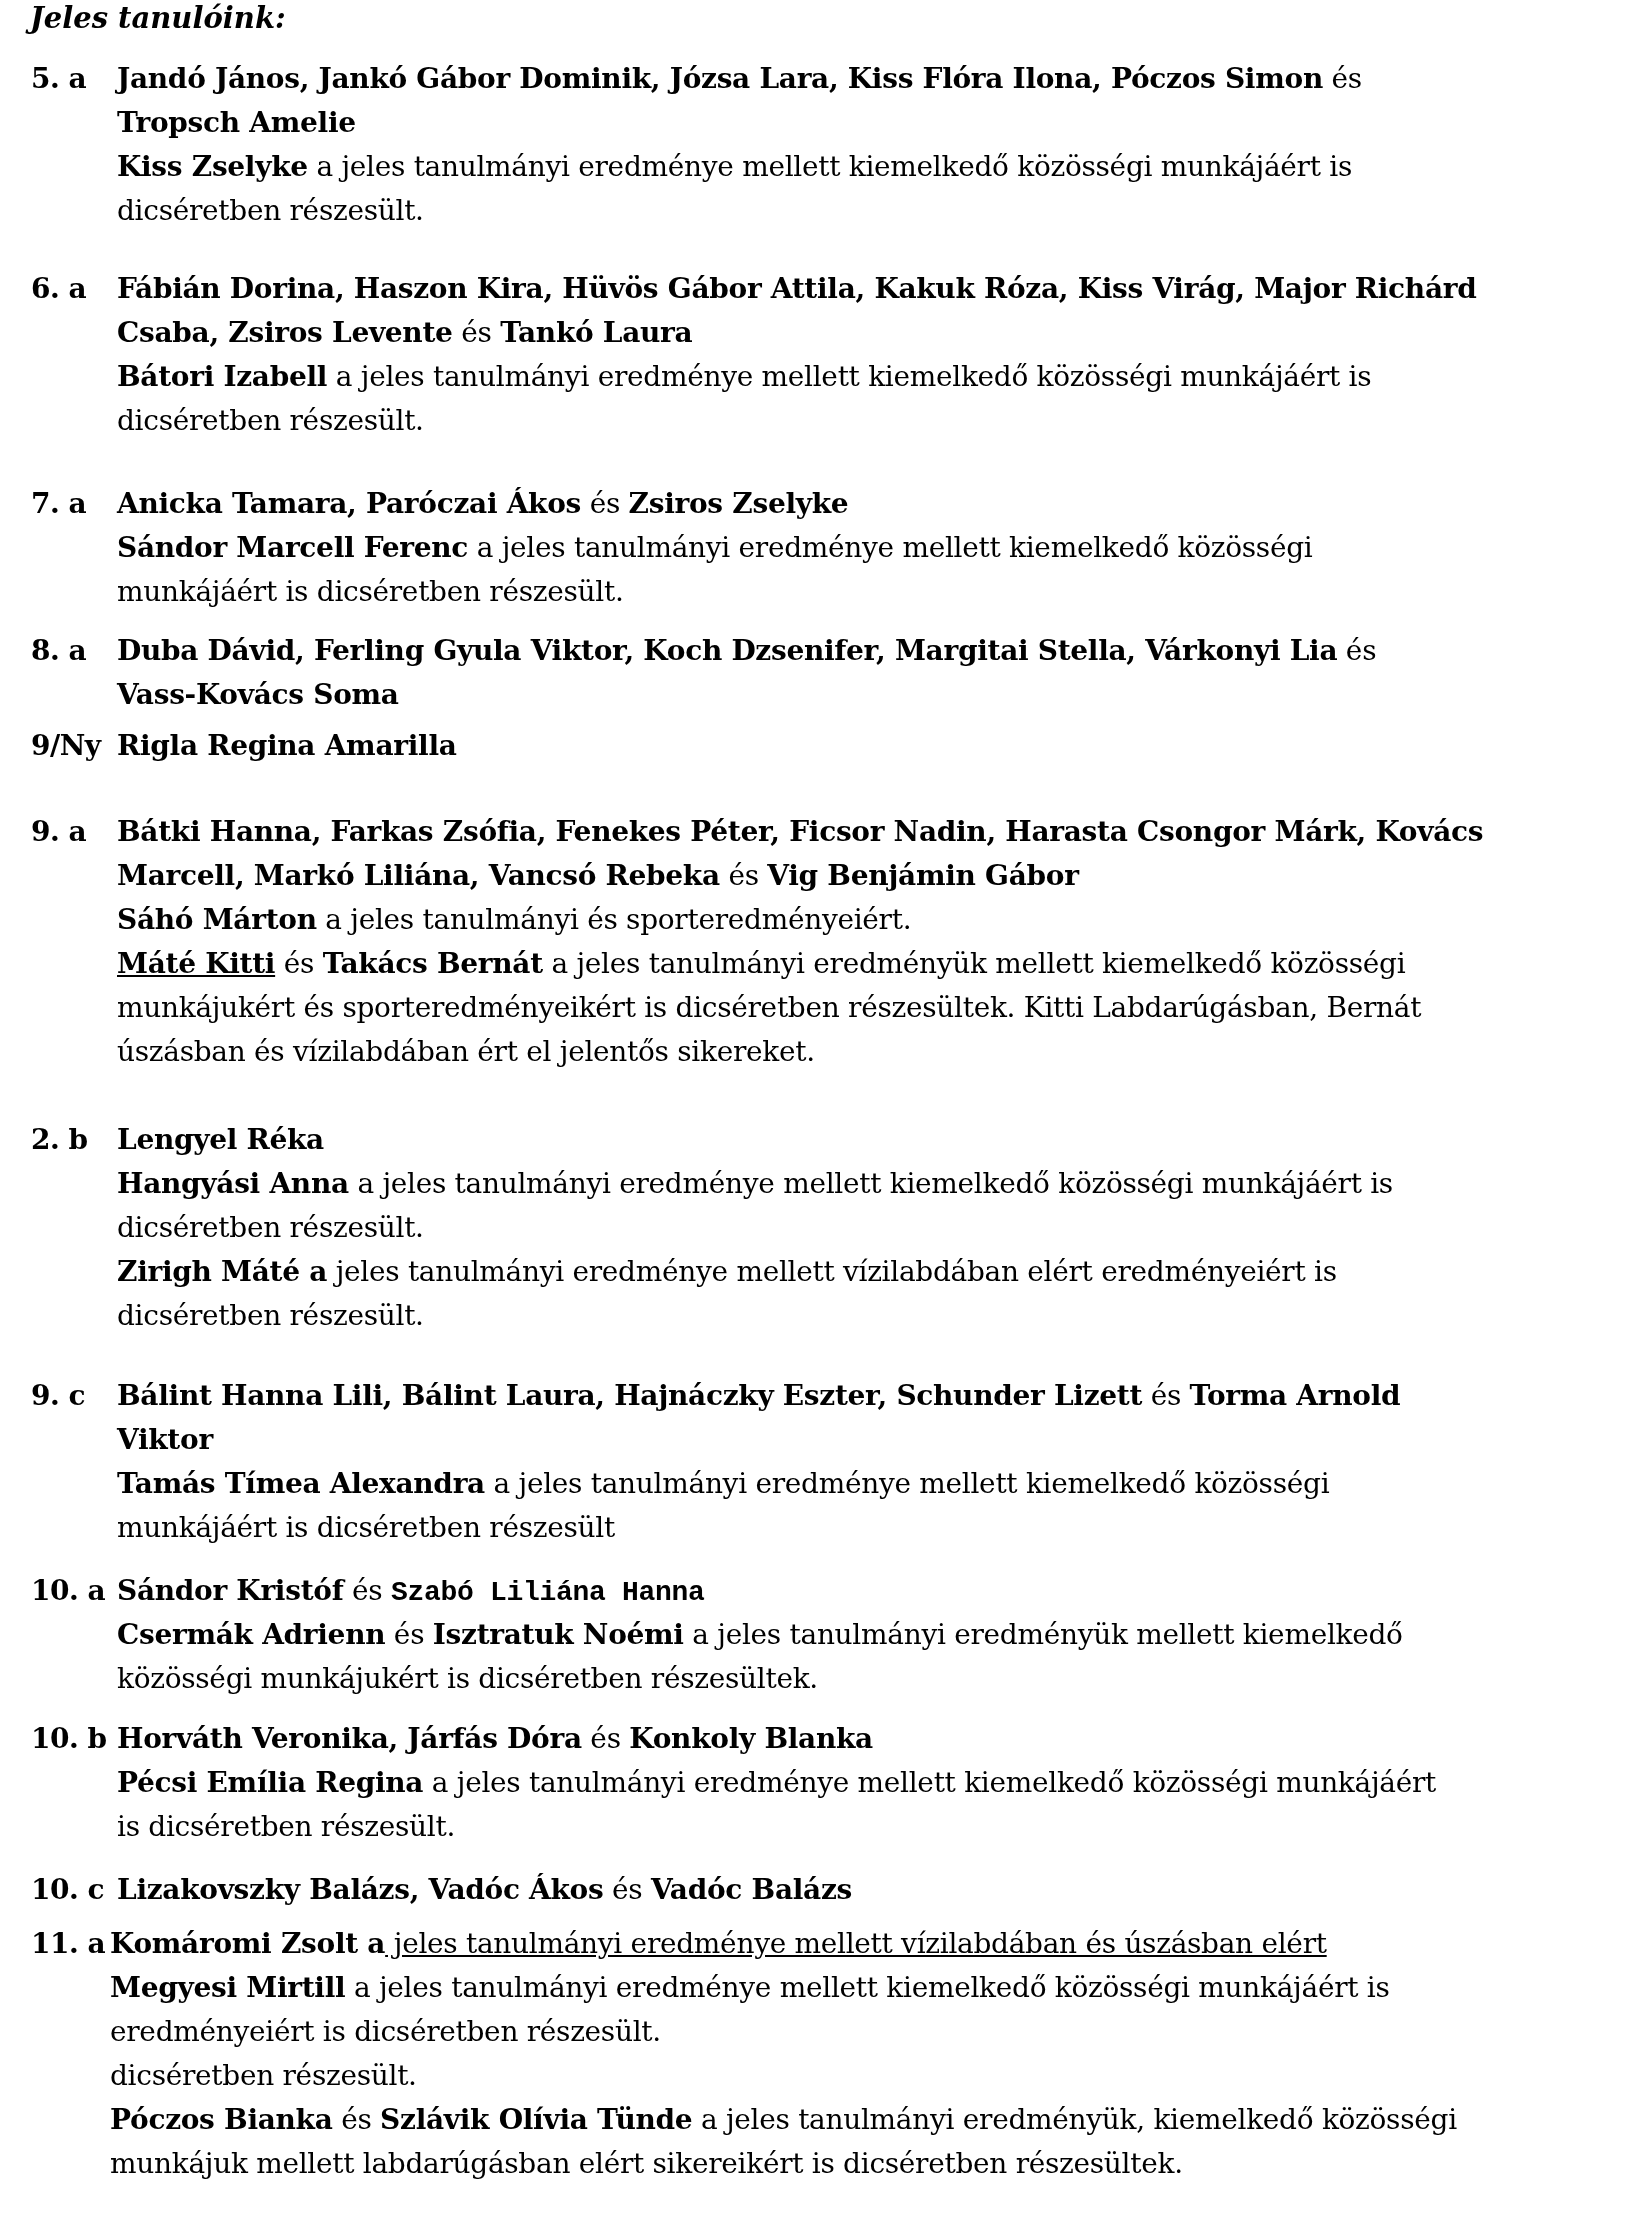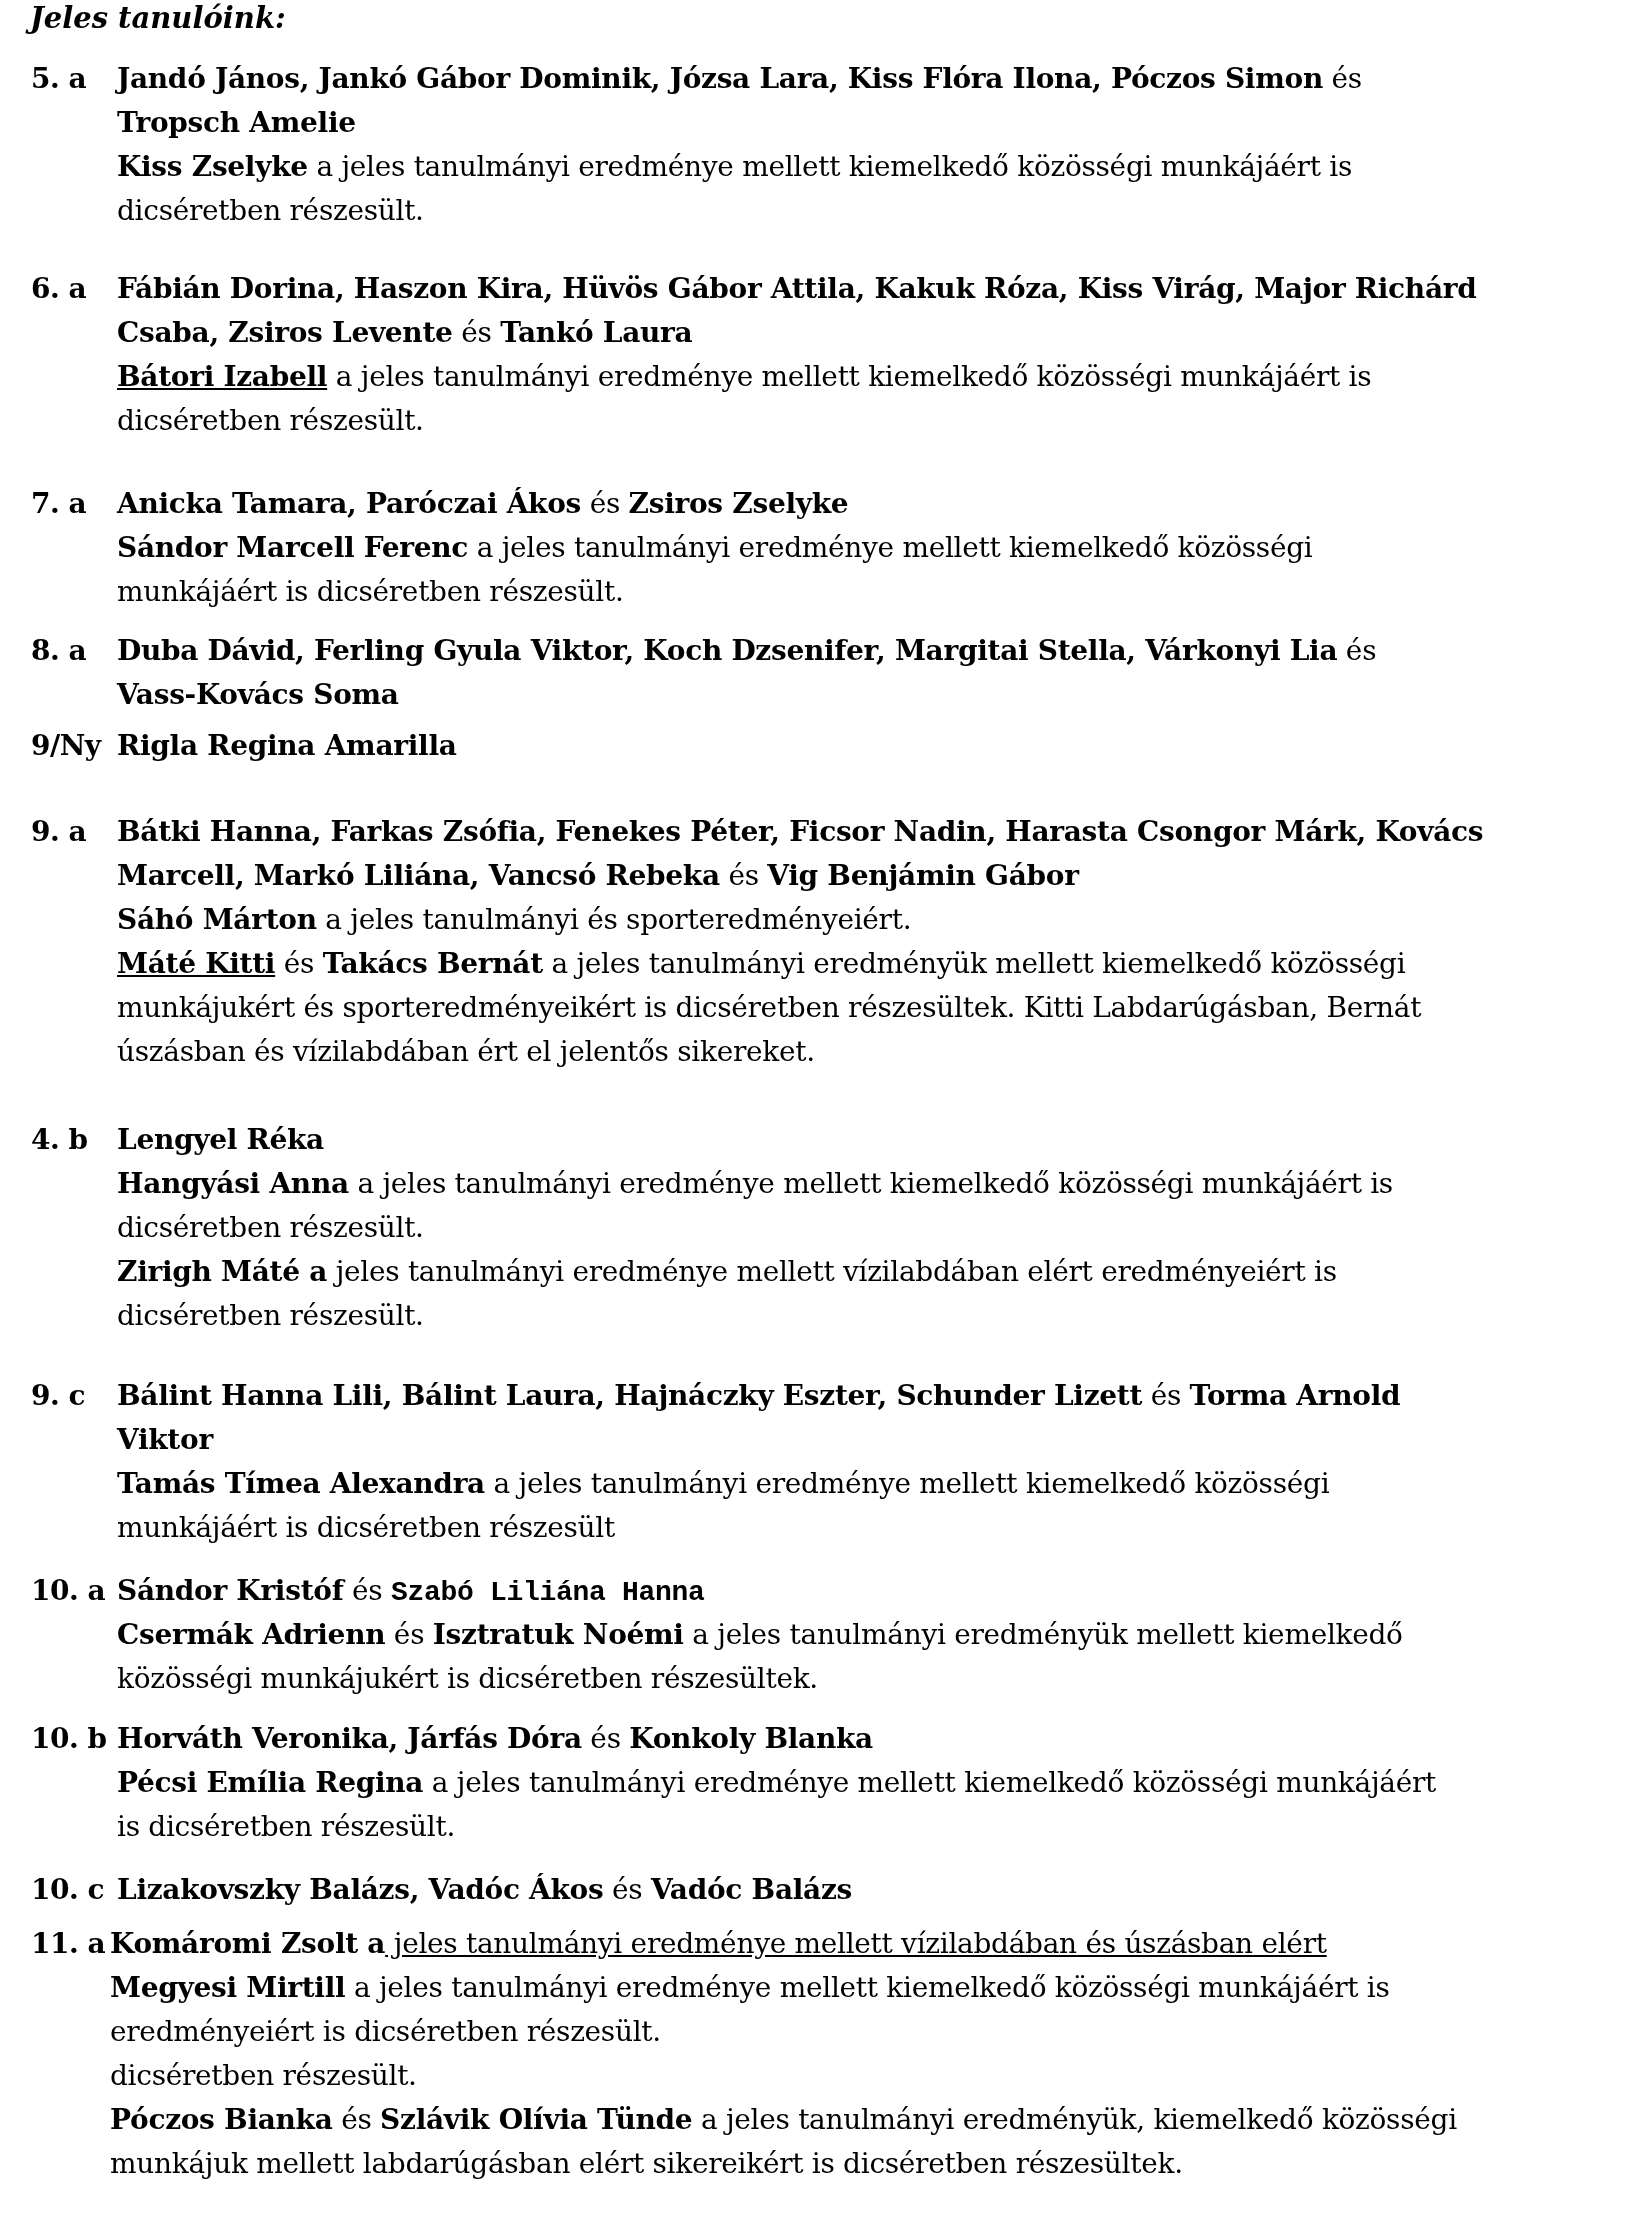--- a/index.html
+++ b/index.html
@@ -32,21 +32,21 @@
         <div class="line"><span class="b" style="white-space: pre;">Tropsch Amelie</span></div>
         <div class="line"><span class="b" style="white-space: pre;">Kiss Zselyke</span><span class="n" style="white-space: pre;"> a jeles tanulmányi eredménye mellett kiemelkedő közösségi munkájáért is</span></div>
         <div class="line"><span class="n" style="white-space: pre;">dicséretben részesült.</span></div>
       </div>
     </div>
     <div class="group g1">
       <div class="label">6. a</div>
       <div class="content">
         <div class="line"><span class="b" style="white-space: pre;">Fábián Dorina, Haszon Kira, Hüvös Gábor Attila, Kakuk Róza, Kiss Virág, Major Richárd</span></div>
         <div class="line"><span class="b" style="white-space: pre;">Csaba, Zsiros Levente</span><span class="n" style="white-space: pre;"> és </span><span class="b" style="white-space: pre;">Tankó Laura</span></div>
-        <div class="line"><span class="b" style="white-space: pre; text-decoration: underline;">Bátori Izabell</span><span class="n" style="white-space: pre;"> a jeles tanulmányi eredménye mellett kiemelkedő közösségi munkájáért is</span></div>
+        <div class="line"><span class="b" style="white-space: pre;">Bátori Izabell</span><span class="n" style="white-space: pre;"> a jeles tanulmányi eredménye mellett kiemelkedő közösségi munkájáért is</span></div>
         <div class="line"><span class="n" style="white-space: pre;">dicséretben részesült.</span></div>
       </div>
     </div>
     <div class="group g2">
       <div class="label">7. a</div>
       <div class="content">
         <div class="line"><span class="b" style="white-space: pre;">Anicka Tamara, Paróczai Ákos</span><span class="n" style="white-space: pre;"> és </span><span class="b" style="white-space: pre;">Zsiros Zselyke</span></div>
         <div class="line"><span class="b" style="white-space: pre;">Sándor Marcell Ferenc</span><span class="n" style="white-space: pre;"> a jeles tanulmányi eredménye mellett kiemelkedő közösségi</span></div>
         <div class="line"><span class="n" style="white-space: pre;">munkájáért is dicséretben részesült.</span></div>
       </div>
@@ -69,21 +69,21 @@
       <div class="content">
         <div class="line"><span class="b" style="white-space: pre;">Bátki Hanna, Farkas Zsófia, Fenekes Péter, Ficsor Nadin, Harasta Csongor Márk, Kovács</span></div>
         <div class="line"><span class="b" style="white-space: pre;">Marcell, Markó Liliána, Vancsó Rebeka</span><span class="n" style="white-space: pre;"> és </span><span class="b" style="white-space: pre;">Vig Benjámin Gábor</span></div>
         <div class="line"><span class="b" style="white-space: pre;">Sáhó Márton</span><span class="n" style="white-space: pre;"> a jeles tanulmányi és sporteredményeiért.</span></div>
         <div class="line"><span class="b" style="white-space: pre; text-decoration: underline;">Máté Kitti</span><span class="n" style="white-space: pre;"> és </span><span class="b" style="white-space: pre;">Takács Bernát</span><span class="n" style="white-space: pre;"> a jeles tanulmányi eredményük mellett kiemelkedő közösségi</span></div>
         <div class="line"><span class="n" style="white-space: pre;">munkájukért és sporteredményeikért is dicséretben részesültek. Kitti Labdarúgásban, Bernát</span></div>
         <div class="line"><span class="n" style="white-space: pre;">úszásban és vízilabdában ért el jelentős sikereket.</span></div>
       </div>
     </div>
     <div class="group g6">
-      <div class="label">4. b</div>
+      <div class="label">2. b</div>
       <div class="content">
         <div class="line"><span class="b" style="white-space: pre;">Lengyel Réka</span></div>
         <div class="line"><span class="b" style="white-space: pre;">Hangyási Anna</span><span class="n" style="white-space: pre;"> a jeles tanulmányi eredménye mellett kiemelkedő közösségi munkájáért is</span></div>
         <div class="line"><span class="n" style="white-space: pre;">dicséretben részesült.</span></div>
         <div class="line"><span class="b" style="white-space: pre;">Zirigh Máté a</span><span class="n" style="white-space: pre;"> jeles tanulmányi eredménye mellett vízilabdában elért eredményeiért is</span></div>
         <div class="line"><span class="n" style="white-space: pre;">dicséretben részesült.</span></div>
       </div>
     </div>
     <div class="group g7">
       <div class="label">9. c</div>

